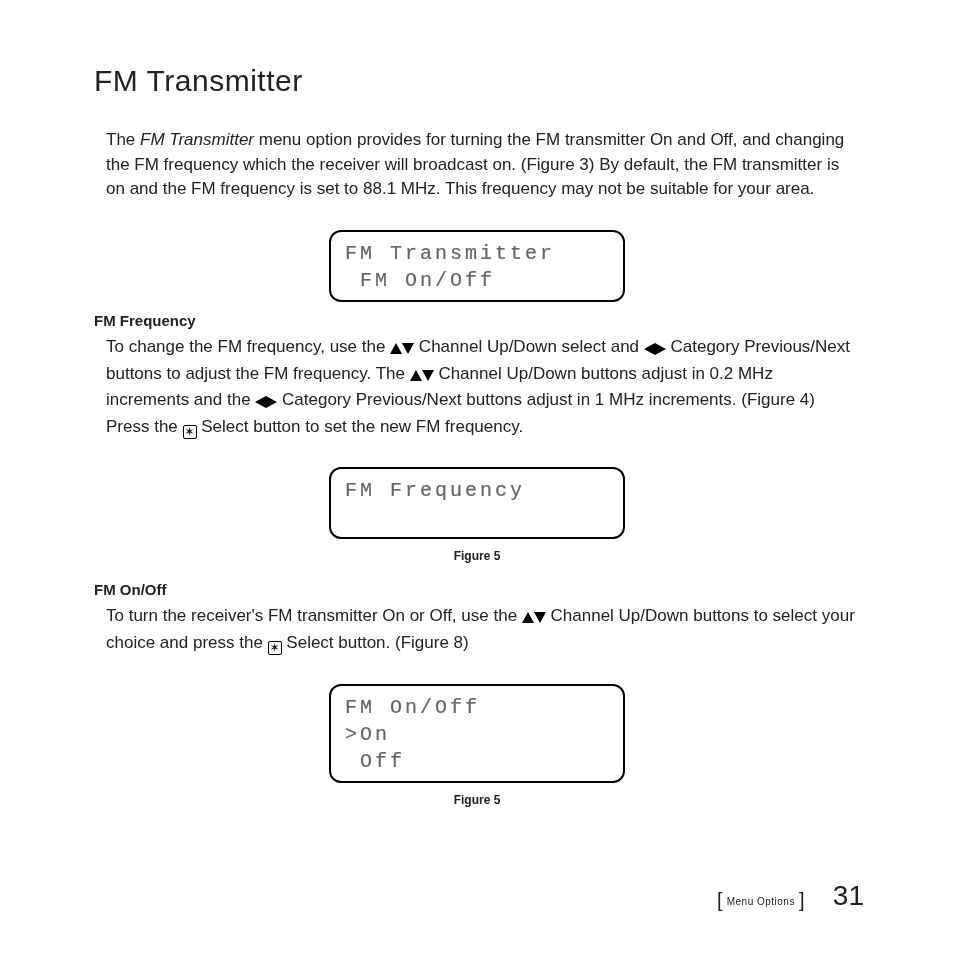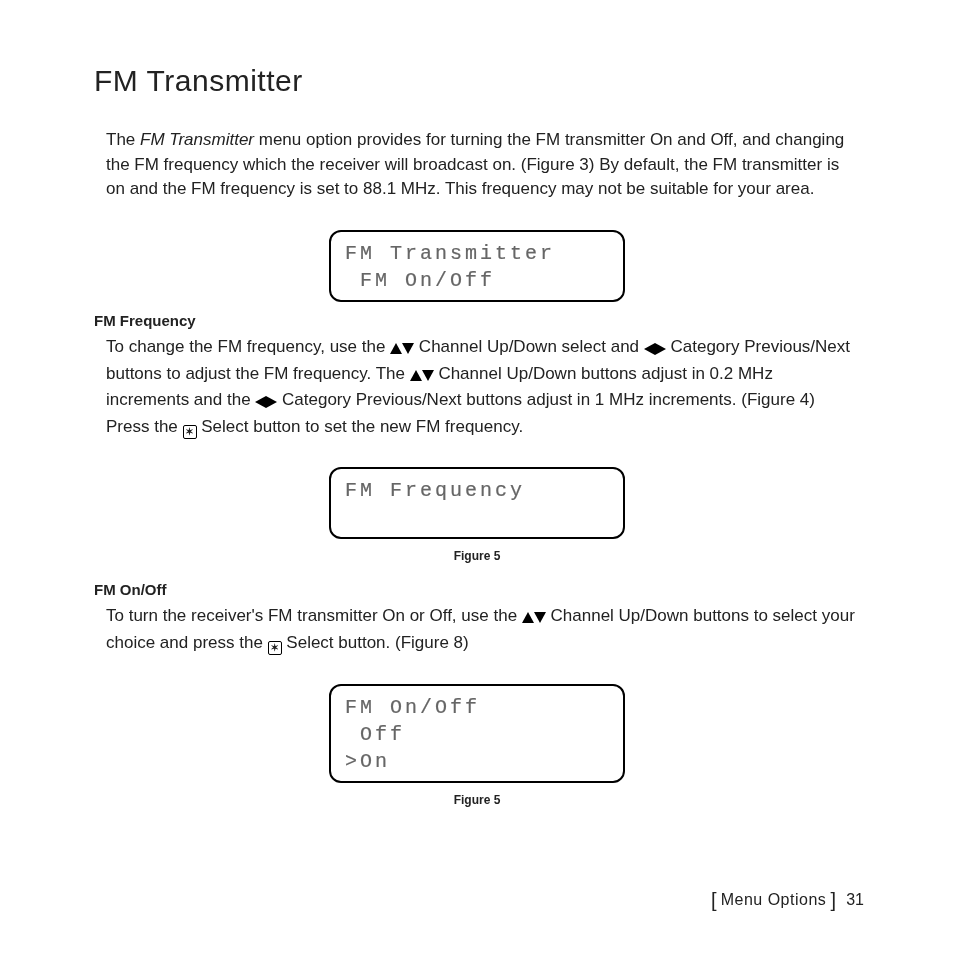--- a/index.html
+++ b/index.html
@@ -112,27 +112,27 @@
     position: absolute;
     bottom: 42px;
     right: 90px;
     font-size: 15px;
   }
   .footer .brackets {
     font-size: 20px;
     vertical-align: -2px;
   }
   .footer .section {
-    font-size: 16px;
+    font-size: 10px;
     letter-spacing: 0.5px;
     margin-top: 48px;
   }
   .footer .pagenum {
-    font-size: 16px;
-    margin-left: 6px;
+    font-size: 28px;
+    margin-left: 24px;
   }
 </style>
 </head>
 <body>
 
 <div class="page">
 
   <h1>FM Transmitter</h1>
 
   <p class="body-text">
@@ -161,22 +161,22 @@
   <div class="fig-caption">Figure 5</div>
 
   <div class="subhead">FM On/Off</div>
   <p class="body-text">
     <span>To turn the receiver's FM transmitter On or Off, use the </span><span class="icon"><span class="tri-up"></span><span class="tri-down"></span></span><span> Channel Up/Down buttons to select your choice and press the </span><span class="select-btn">✶</span><span> Select button. (Figure 8)</span>
   </p>
 
   <div class="lcd-wrap">
     <div class="lcd">
       <div class="lcd-line">FM On/Off</div>
+      <div class="lcd-line">&gt;On</div>
       <div class="lcd-line"> Off</div>
-      <div class="lcd-line">&gt;On</div>
     </div>
   </div>
   <div class="fig-caption">Figure 5</div>
 
   <div class="footer">
     <span class="brackets">[</span>
     <span class="section">Menu Options</span>
     <span class="brackets">]</span>
     <span class="pagenum">31</span>
   </div>

